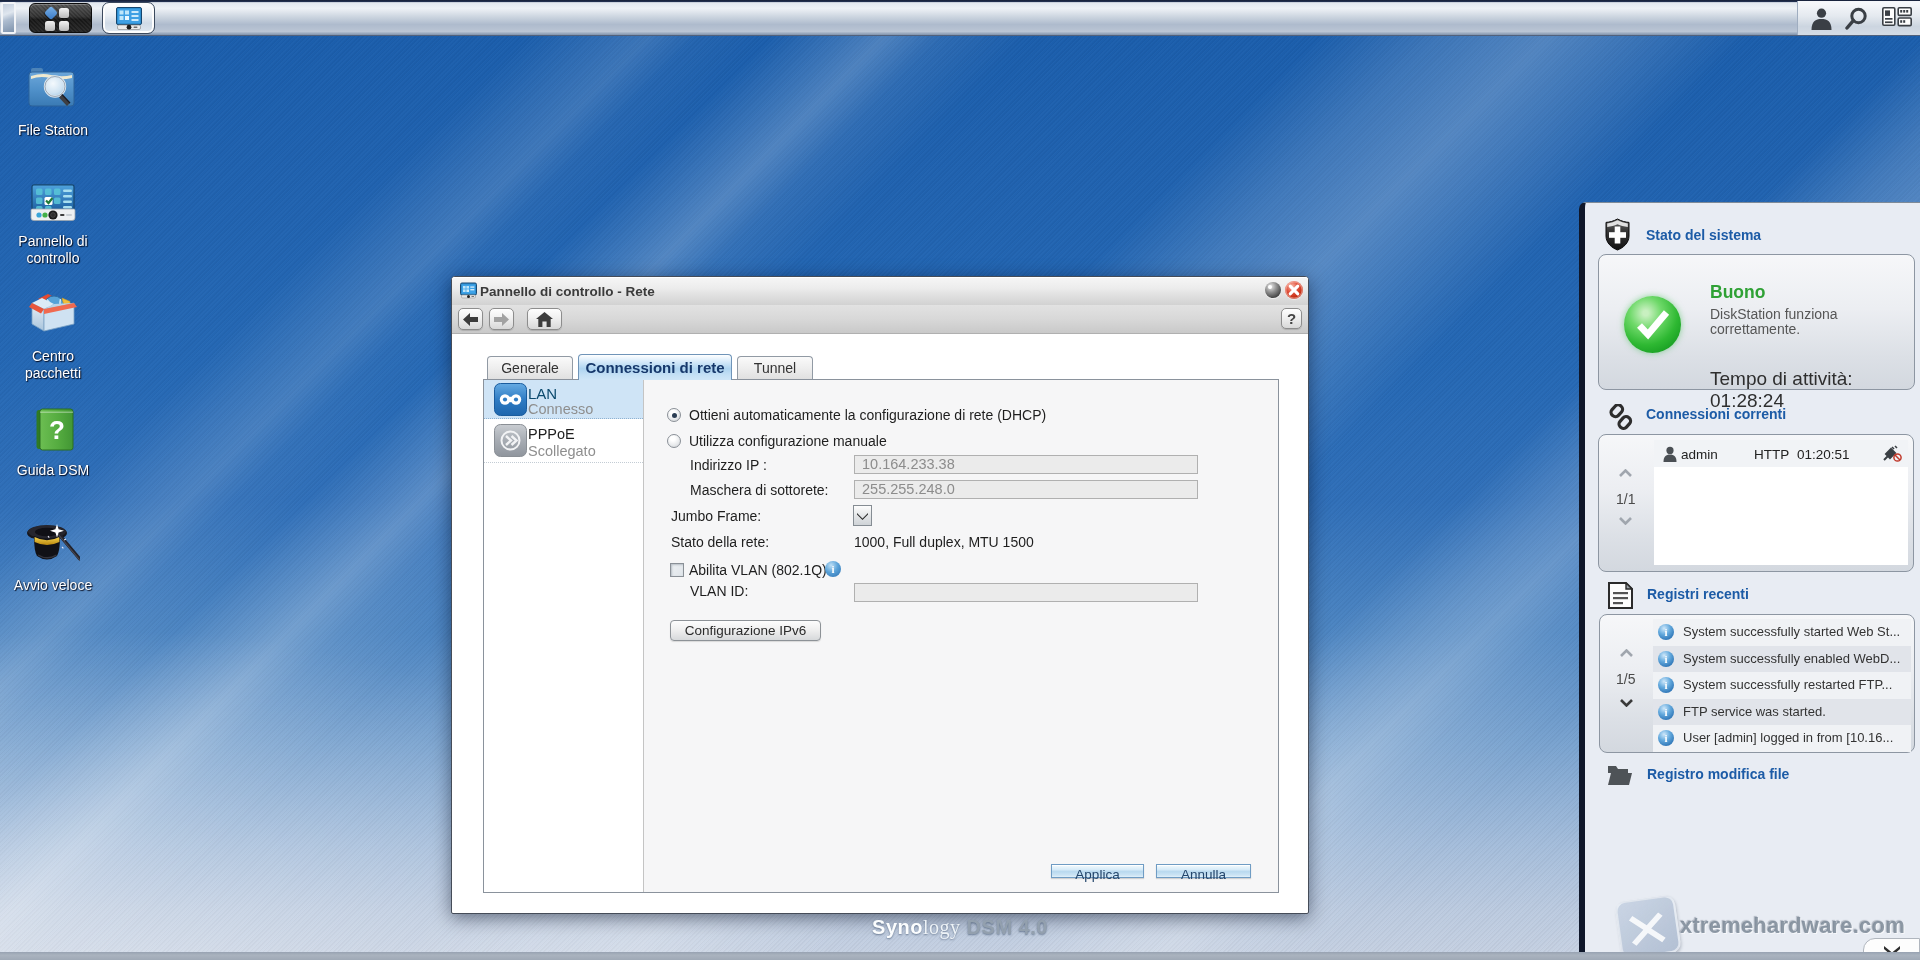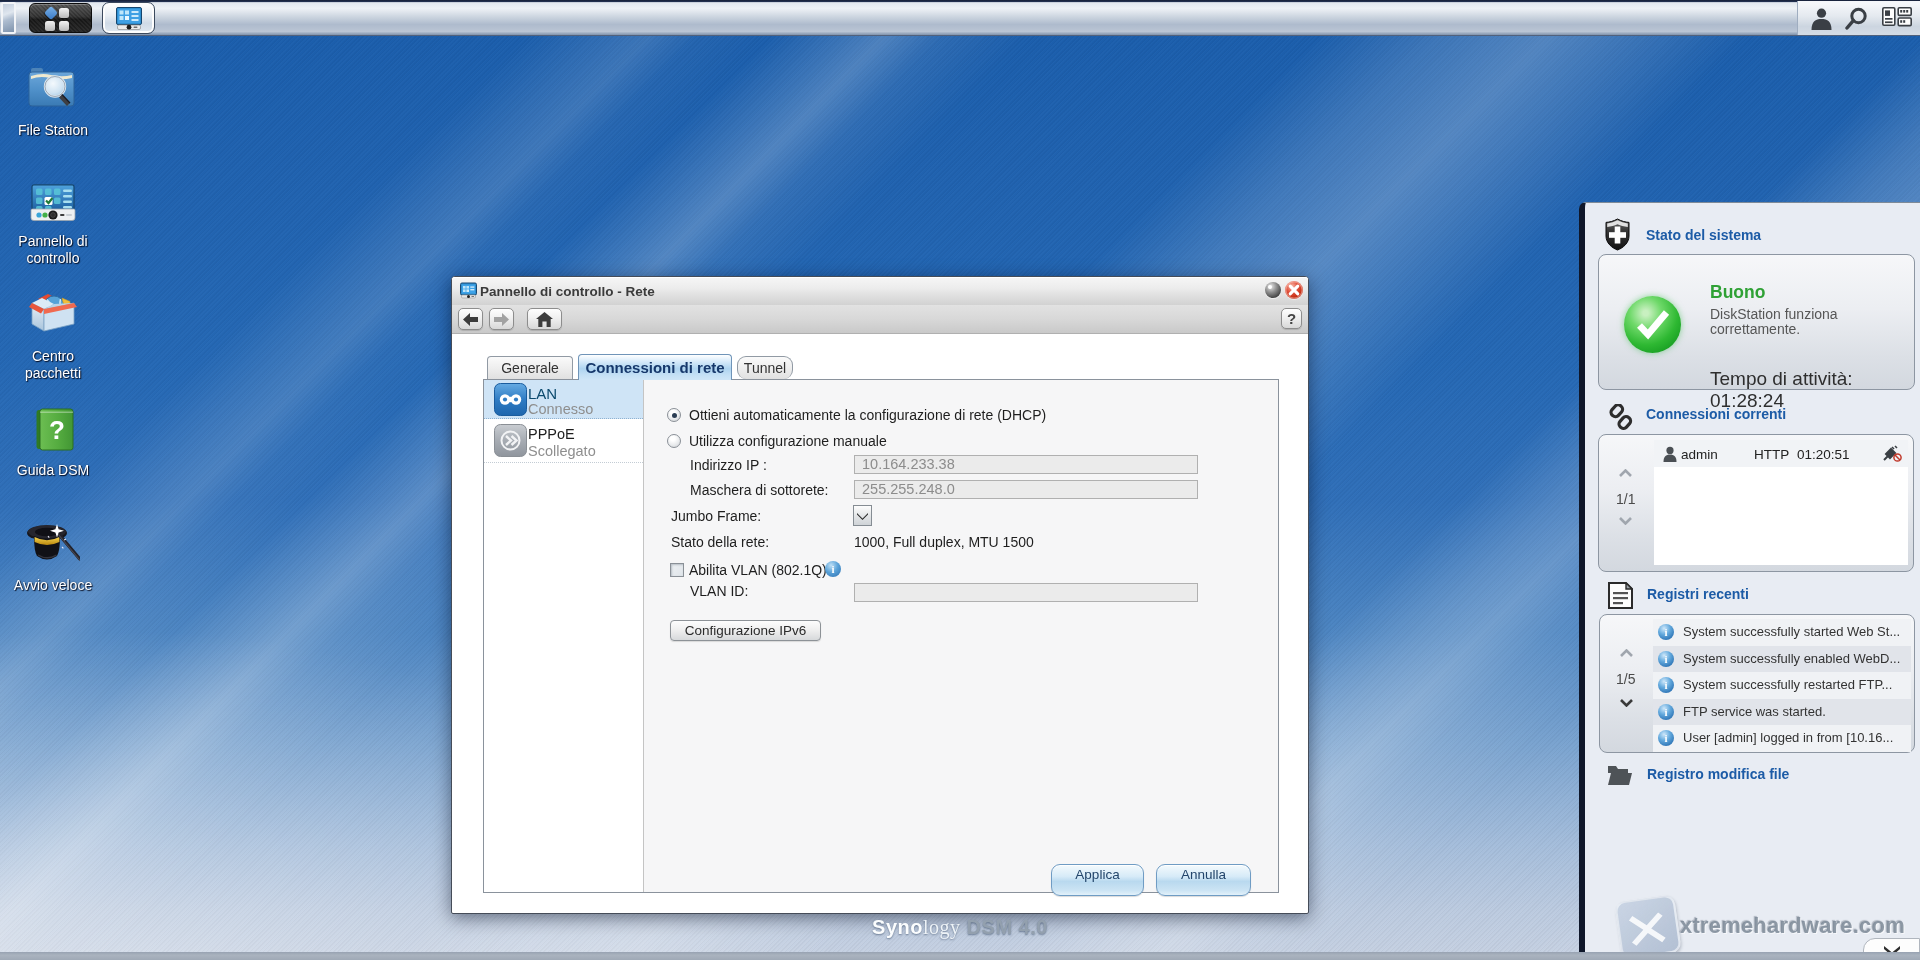--- a/index.html
+++ b/index.html
@@ -66,21 +66,21 @@
     font-size:15px; font-weight:bold; color:#16386b; text-align:center; line-height:25px; z-index:3; }
   #pane { position:absolute; left:31px; top:102px; width:796px; height:514px;
     border:1px solid #8a929c; background:#f6f6f7; z-index:2; }
   #panelist { position:absolute; left:0; top:0; width:160px; height:512px; background:#fff; border-right:1px solid #c4c4c4; }
   
   .flabel { position:absolute; font-size:14px; color:#1e1e1e; }
   .finput { position:absolute; height:19px; background:#ebebeb; border:1px solid #b0b0b0;
     font-size:14.5px; color:#8c8c8c; padding:0 7px; line-height:17px; }
   .radio { position:absolute; width:14px; height:14px; border-radius:50%;
     border:1px solid #8a9097; background:radial-gradient(circle at 40% 30%, #fff 20%, #e8eaec 60%, #c9ccd0 100%); }
-  .pillbtn { position:absolute; width:93px; height:32px; border:1px solid #6f9cc4; border-radius:9px;
+  .pillbtn { position:absolute; width:93px; height:14px; border:1px solid #6f9cc4; border-radius:0;
     background:linear-gradient(180deg,#f4fafd 0%,#d7ebf8 38%,#b9d9ef 55%,#cce4f4 85%,#e2f1fa 100%);
     box-shadow:inset 0 1px 0 #fff, 0 1px 1px rgba(0,0,0,.15);
     font-size:13.5px; color:#23456b; text-align:center; line-height:19px; }
   
   #sidebar { position:absolute; left:1579px; top:202px; width:341px; height:750px;
     background:#e8ecf3; border-left:6px solid #0f172a; border-top:1px solid #7e8a97; border-radius:7px 0 0 0; }
   .shead { position:absolute; font-size:14px; font-weight:bold; color:#1c5ba6; }
   .scard { position:absolute; border:1px solid #8d96a2; border-radius:8px;
     background:linear-gradient(180deg,#f6f7f9 0%,#eceef2 40%,#dce0e6 75%,#d3d8df 100%); }
   .pgchev { position:absolute; width:13px; height:8px; }
@@ -310,21 +310,21 @@
   </div>
   <div class="navbtn" style="left:75px; width:35px;">
     <svg width="17" height="15" viewBox="0 0 17 15" style="margin-top:3px;">
         <path d="M8.5 0 L17 7 L14.7 7 L14.7 15 L10.6 15 L10.6 9.5 L6.4 9.5 L6.4 15 L2.3 15 L2.3 7 L0 7 Z" fill="#3c3c3c"></path>
       </svg>
   </div>
   <div class="navbtn" style="left:829px; width:21px; height:21px; font-size:15px; font-weight:bold; color:#444; line-height:20px;">?</div>
 
   <div class="tab" style="left:35px; width:86px;">Generale</div>
   <div id="tabactive">Connessioni di rete</div>
-  <div class="tab" style="left:285px; width:56px;border-radius:9px;">Tunnel</div>
+  <div class="tab" style="left:285px; width:76px;">Tunnel</div>
 
   <div id="pane">
     <div id="panelist">
       <div class="abs" style="left:0; top:0; width:159px; height:39px; background:#cfe4f6; border-bottom:1px dotted #8fb2d2;">
         <svg class="abs" style="left:10px; top:3px;" width="33" height="33" viewBox="0 0 33 33">
           <rect x="0.5" y="0.5" width="32" height="32" rx="6" fill="url(#langrad)" stroke="#1a5c9e"></rect>
           <defs>
               <linearGradient id="langrad" x1="0" y1="0" x2="0" y2="1">
             <stop offset="0" stop-color="#66abe3"></stop>
                 <stop offset=".5" stop-color="#2f7cc4"></stop>

